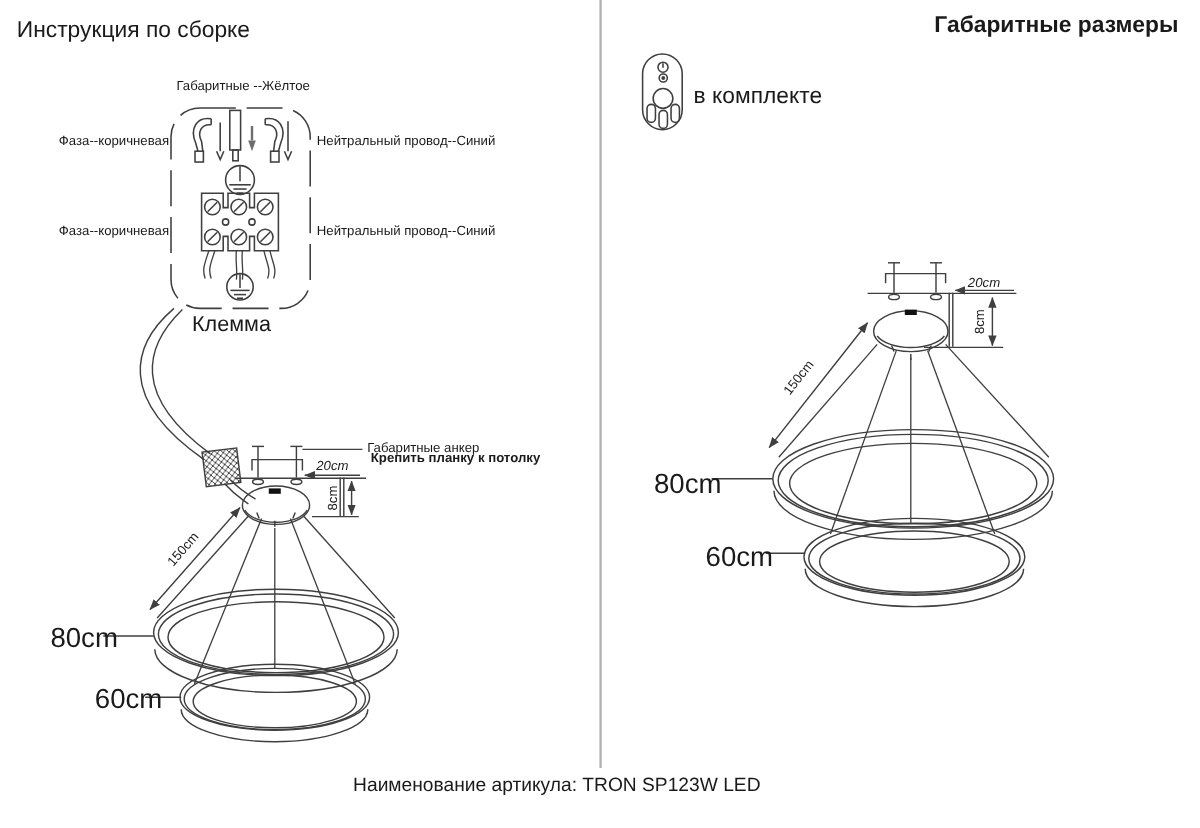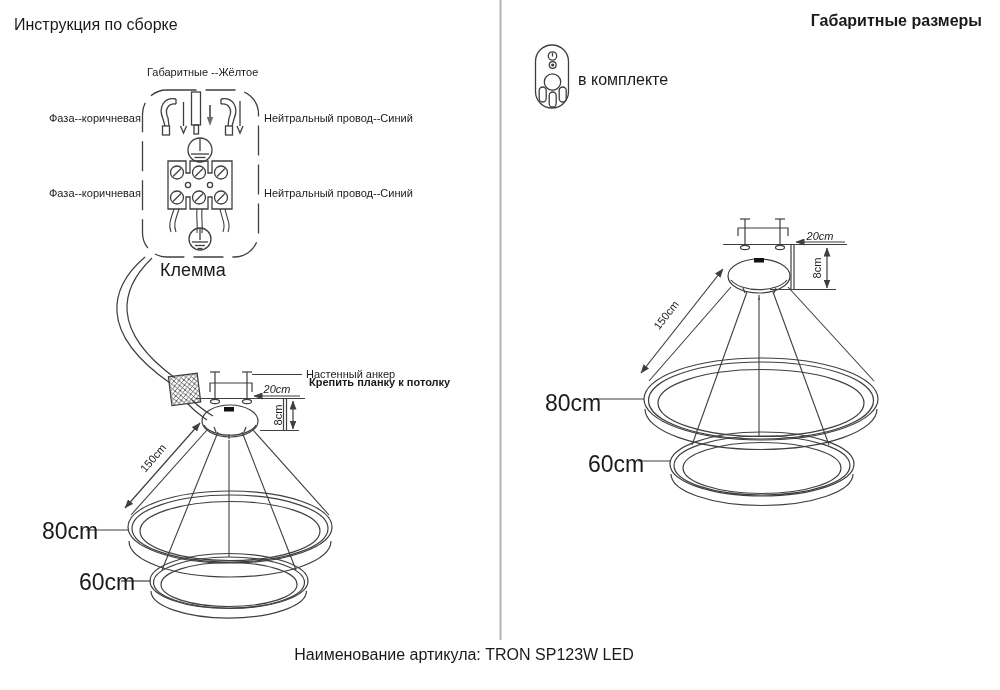--- a/index.html
+++ b/index.html
@@ -1,20 +1,20 @@
 <!DOCTYPE html>
 <html><head>
 <meta charset="utf-8">
 <style>
   html,body{margin:0;padding:0;background:#ffffff;}
   #page{position:relative;width:1000px;height:690px;background:#ffffff;overflow:hidden;
         font-family:"Liberation Sans", sans-serif;color:#1a1a1a;}
   #art{position:absolute;left:0;top:0;}
   .lbl{position:absolute;white-space:nowrap;color:#1a1a1a;line-height:1.1;}
-  .h15{font-size:16px;}
+  .h15{font-size:19px;}
   .s11{font-size:11px;}
   .d17{font-size:23px;}
   .k18{font-size:18px;}
   .f16{font-size:16px;}
   .rot{transform:translate(-50%,-50%) rotate(-90deg);}
   .ctr{transform:translate(-50%,-50%);font-style:italic;}
   .footer{position:absolute;left:0;top:646px;width:928px;text-align:center;}
 </style>
 </head>
 <body>
@@ -258,21 +258,21 @@
   <div class="lbl h15" style="left:14px;top:16px;">Инструкция по сборке</div>
   <div class="lbl h15" style="right:18px;top:12px;font-weight:bold;">Габаритные размеры</div>
 
   <div class="lbl s11" style="left:147px;top:66px;">Габаритные --Жёлтое</div>
   <div class="lbl s11" style="left:49px;top:112px;">Фаза--коричневая</div>
   <div class="lbl s11" style="left:264px;top:112px;">Нейтральный провод--Синий</div>
   <div class="lbl s11" style="left:49px;top:187px;">Фаза--коричневая</div>
   <div class="lbl s11" style="left:264px;top:187px;">Нейтральный провод--Синий</div>
   <div class="lbl k18" style="left:160px;top:261px;">Клемма</div>
 
-  <div class="lbl s11" style="left:306px;top:368px;">Настенный анкер</div>
+  <div class="lbl s11" style="left:306px;top:368px;">Габаритные анкер</div>
   <div class="lbl s11" style="left:309px;top:376px;font-weight:bold;">Крепить планку к потолку</div>
   <div class="lbl s11 ctr" style="left:277px;top:389px;">20cm</div>
   <div class="lbl s11 rot" style="left:278px;top:415px;">8cm</div>
   <div class="lbl s11" style="left:153px;top:458px;transform:translate(-50%,-50%) rotate(-49deg);">150cm</div>
   <div class="lbl d17" style="left:42px;top:519px;">80cm</div>
   <div class="lbl d17" style="left:79px;top:570px;">60cm</div>
 
   <div class="lbl h15" style="left:578px;top:71px;">в комплекте</div>
   <div class="lbl s11 ctr" style="left:820px;top:236px;">20cm</div>
   <div class="lbl s11 rot" style="left:817px;top:268px;">8cm</div>

